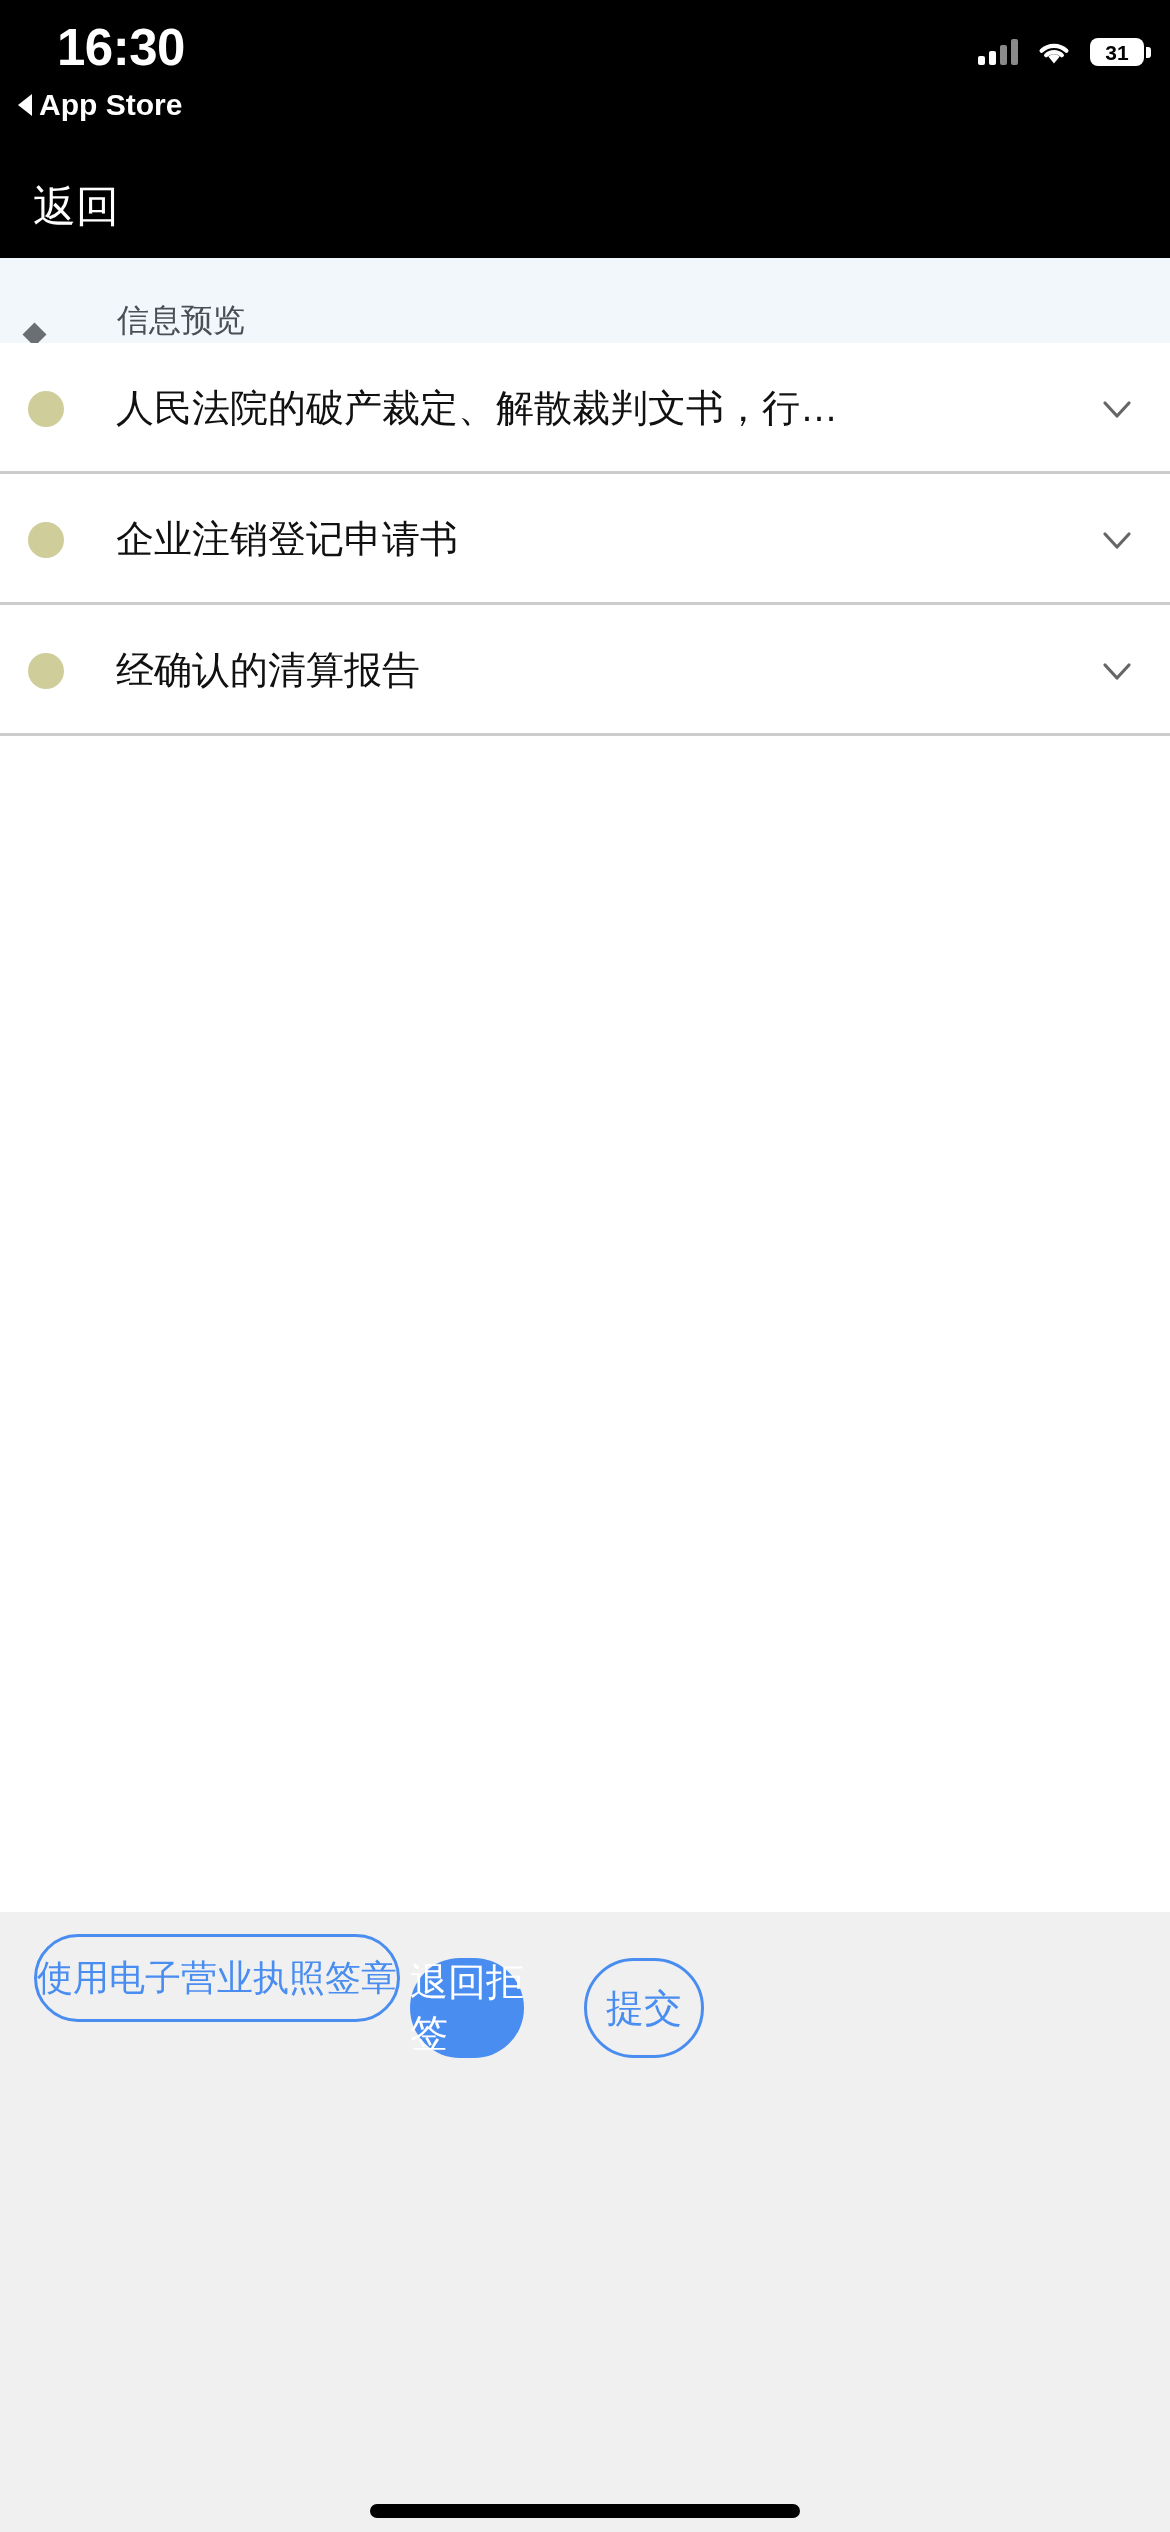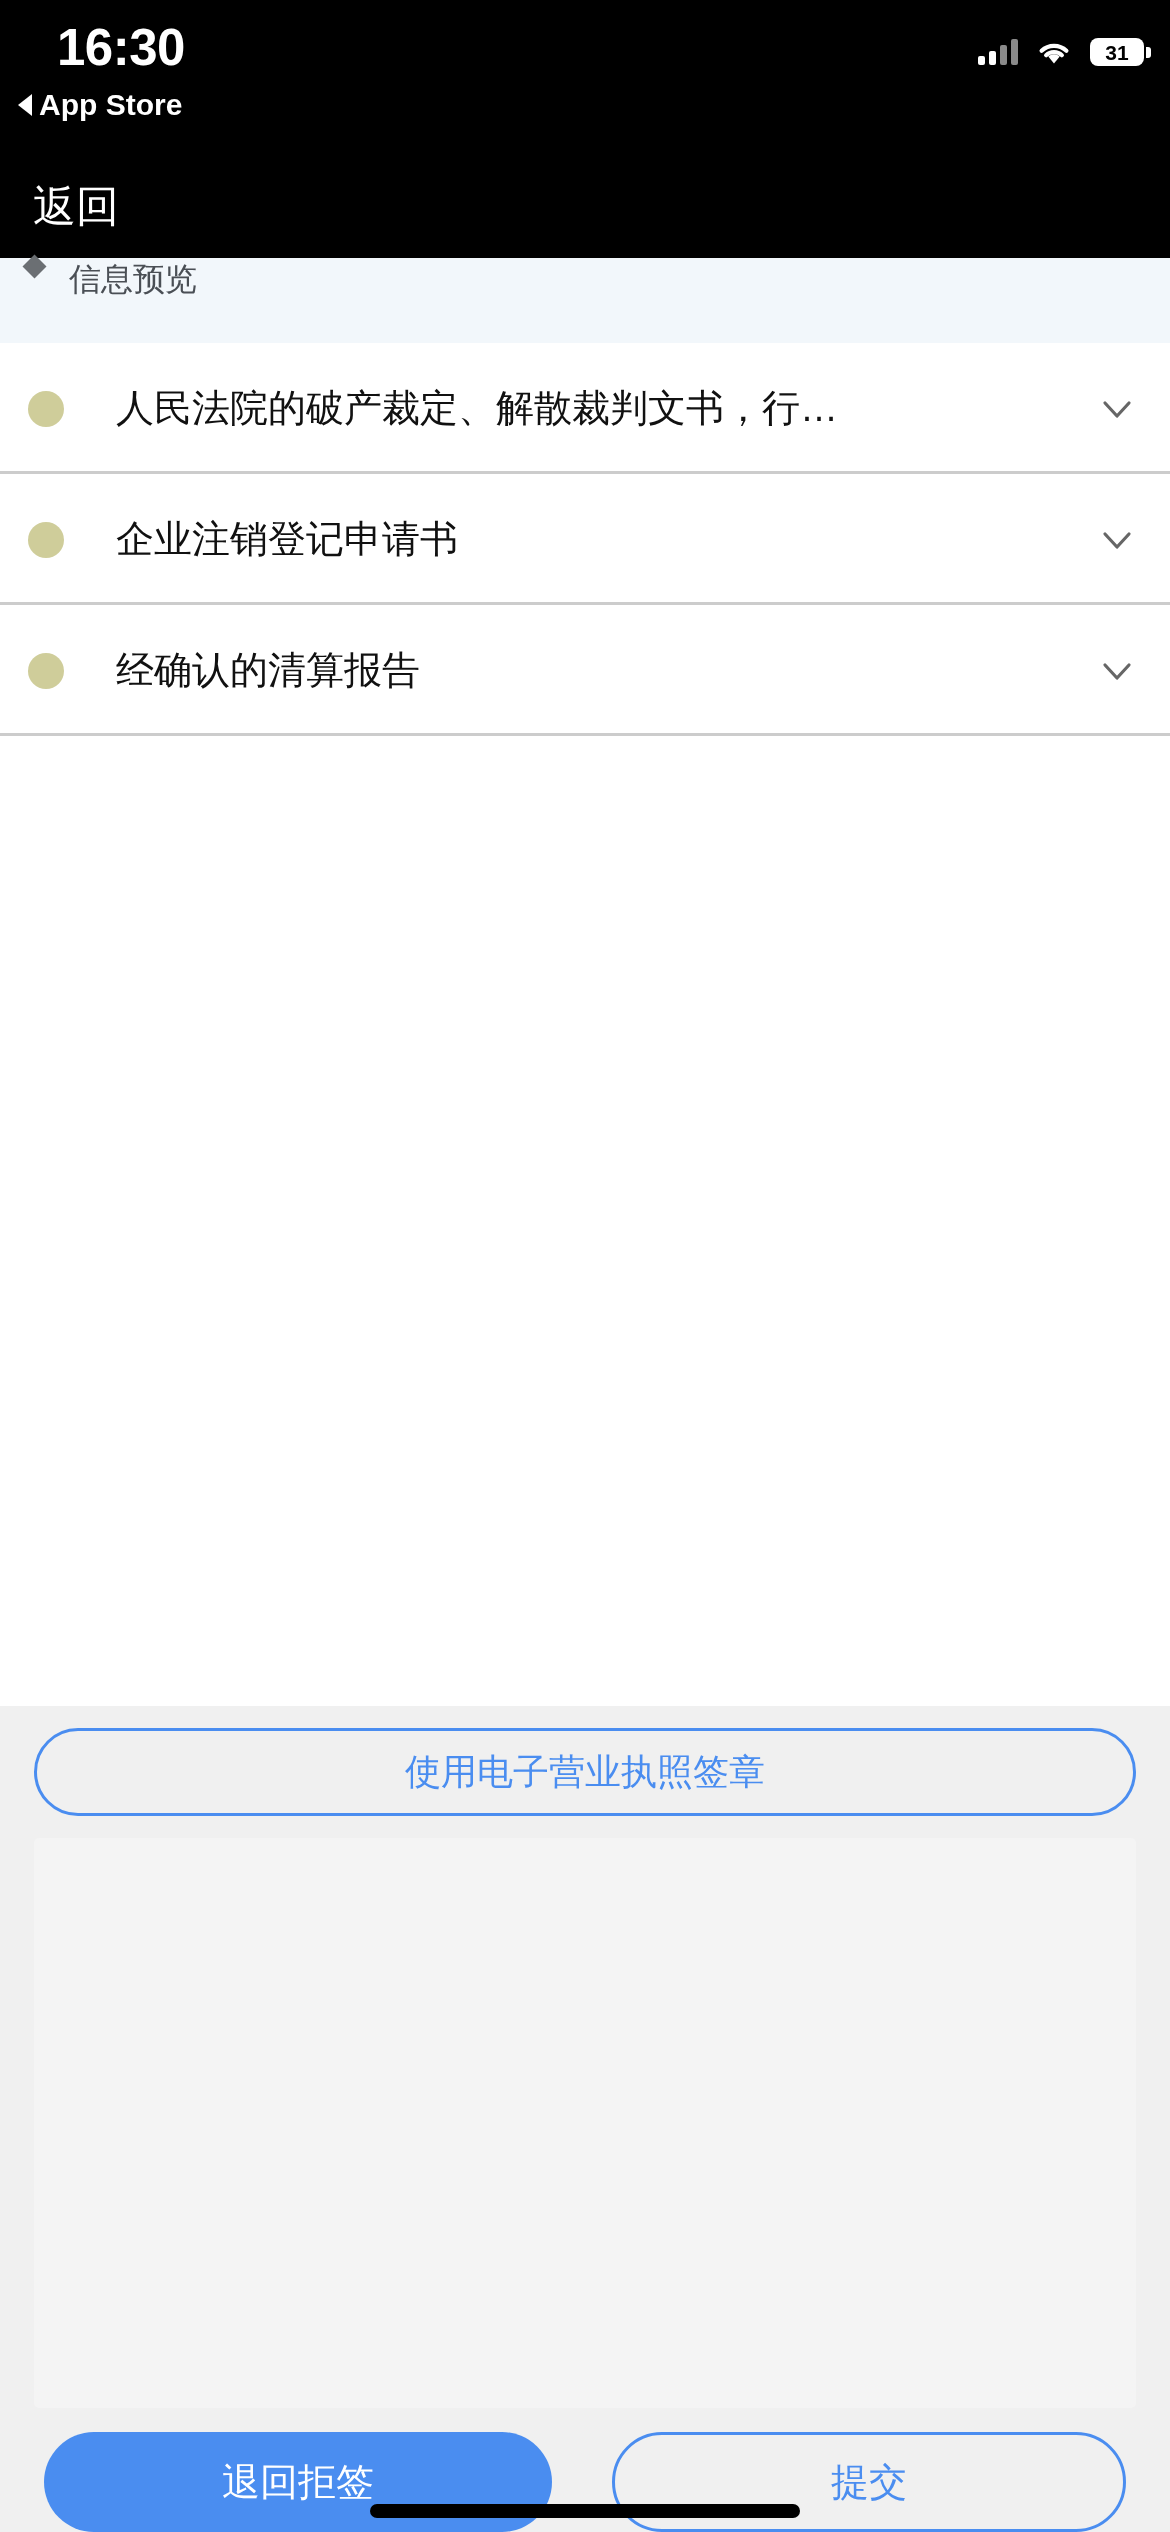--- a/index.html
+++ b/index.html
@@ -74,22 +74,22 @@
     color:#ffffff; font-size:43px; font-weight:400;
   }
   .nav-title {
     position:absolute; left:0; right:0; top:50%; transform:translateY(-50%);
     text-align:center; color:#ffffff; font-size:46px; font-weight:600;
   }
 
   
   .section-head {
     height:85px; background:#f2f7fb;
-    display:flex; align-items:flex-start;
-    padding-left:26px; flex:0 0 auto;
+    display:flex; align-items:flex-end;
+    padding-left:26px; flex:0 0 auto;gap:48px;
   }
   .diamond {
     width:17px; height:17px; background:#6b6f73;
     transform:rotate(45deg); display:inline-block;
     margin-right:26px; flex:0 0 auto;
   }
   .section-title { color:#4a4f55; font-size:32px; }
 
   
   .list { flex:1 1 auto; background:#ffffff; overflow:hidden; }
@@ -109,22 +109,22 @@
   .row-label {
     flex:1 1 auto; color:#111111; font-size:38px;
     white-space:nowrap; overflow:hidden;
   }
   .chev { width:46px; height:46px; flex:0 0 auto; }
   .chev svg { display:block; }
 
   
   .bottom {
     flex:0 0 auto; background:#f0f0f0;
-    padding:22px 34px 0 34px;
-    display:flex; flex-direction:column;
+    padding:22px 34px 6px 34px;
+    display:flex; flex-direction:row;
   }
   .seal-btn {
     height:88px; border:3px solid #4a8df0; border-radius:44px;
     background:#f0f0f0; color:#4a8df0; font-size:36px;
     display:flex; align-items:center; justify-content:center;
     flex:0 0 auto;
   }
   .sign-area {
     margin-top:22px; height:570px;
     background:#f4f4f4; border-radius:5px; flex:0 0 auto;

